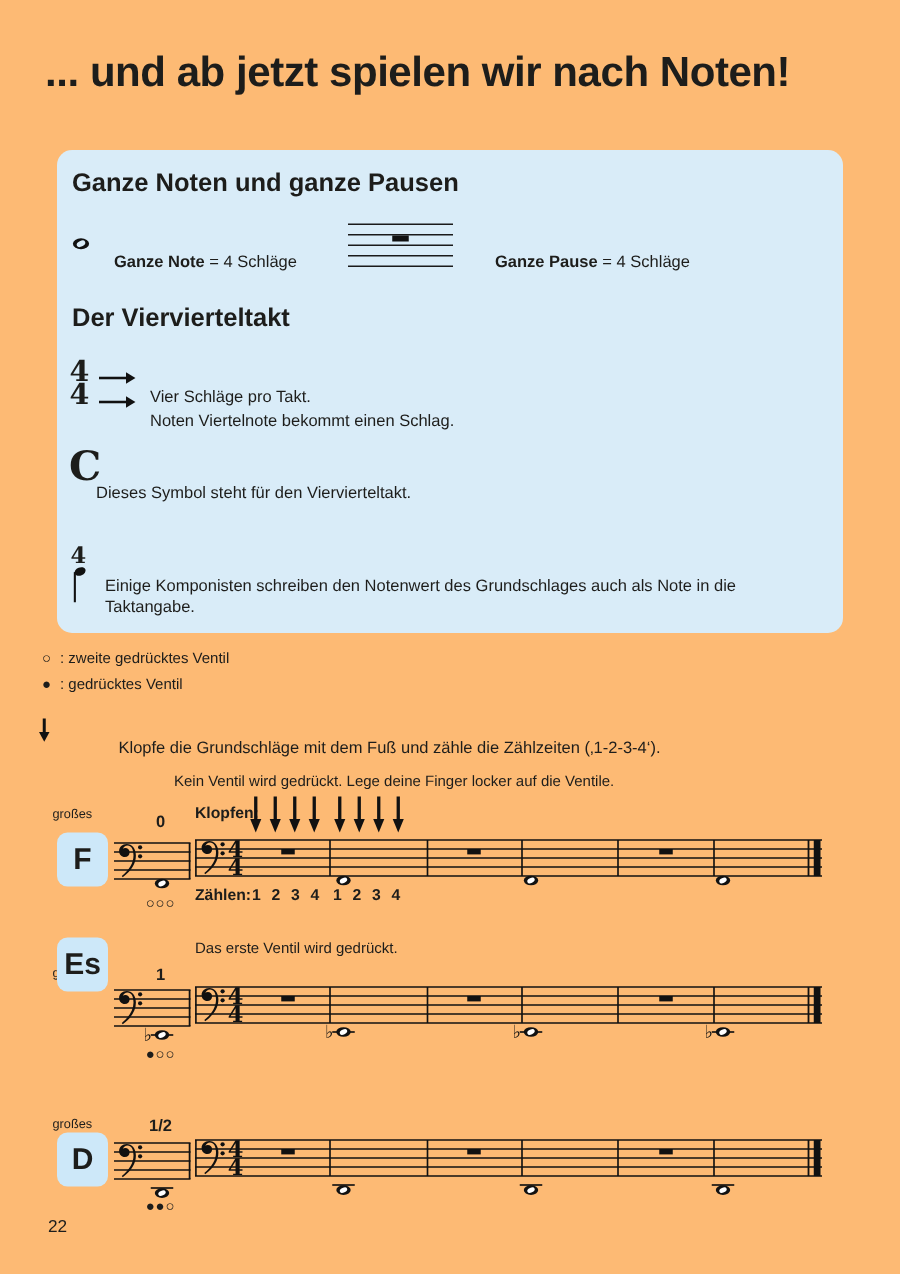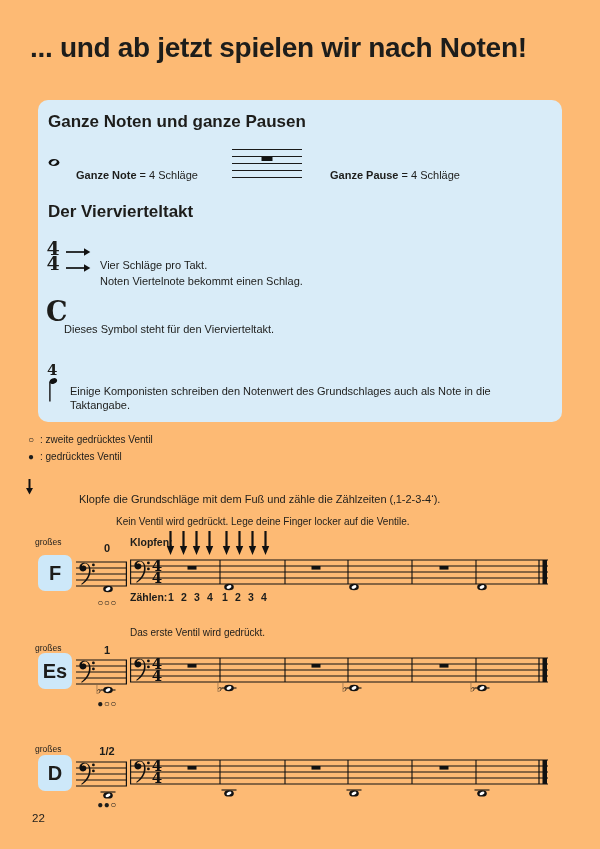--- a/index.html
+++ b/index.html
@@ -191,21 +191,21 @@
       <span class="cnt" style="left: 26px;">3</span>
       <span class="cnt" style="left: 39px;">4</span>
       <span class="cnt" style="left: 54px;">1</span>
       <span class="cnt" style="left: 67px;">2</span>
       <span class="cnt" style="left: 80px;">3</span>
       <span class="cnt" style="left: 93px;">4</span>
     </div>
 
   <div class="abs small-t" style="left:130px;top:626px;">Das erste Ventil wird gedrückt.</div>
   <div class="abs reg" style="left:35px;top:643px;">großes</div>
-  <div class="abs note-box" style="left:38px;top:653px;">
+  <div class="abs note-box" style="left:38px;top:625px;">
       <span>Es</span>
     </div>
   <div class="abs fing-num" style="left:92px;top:644px;">1</div>
   <svg class="abs" style="left:76px;top:658px;" width="52" height="44" viewBox="0 0 52 44">
       <line x1="0" y1="2" x2="51" y2="2" stroke="#111" stroke-width="1"></line>
       <line x1="0" y1="8" x2="51" y2="8" stroke="#111" stroke-width="1"></line>
       <line x1="0" y1="14" x2="51" y2="14" stroke="#111" stroke-width="1"></line>
       <line x1="0" y1="20" x2="51" y2="20" stroke="#111" stroke-width="1"></line>
       <line x1="0" y1="26" x2="51" y2="26" stroke="#111" stroke-width="1"></line>
       <line x1="50.4" y1="2" x2="50.4" y2="26" stroke="#111" stroke-width="1.2"></line>

